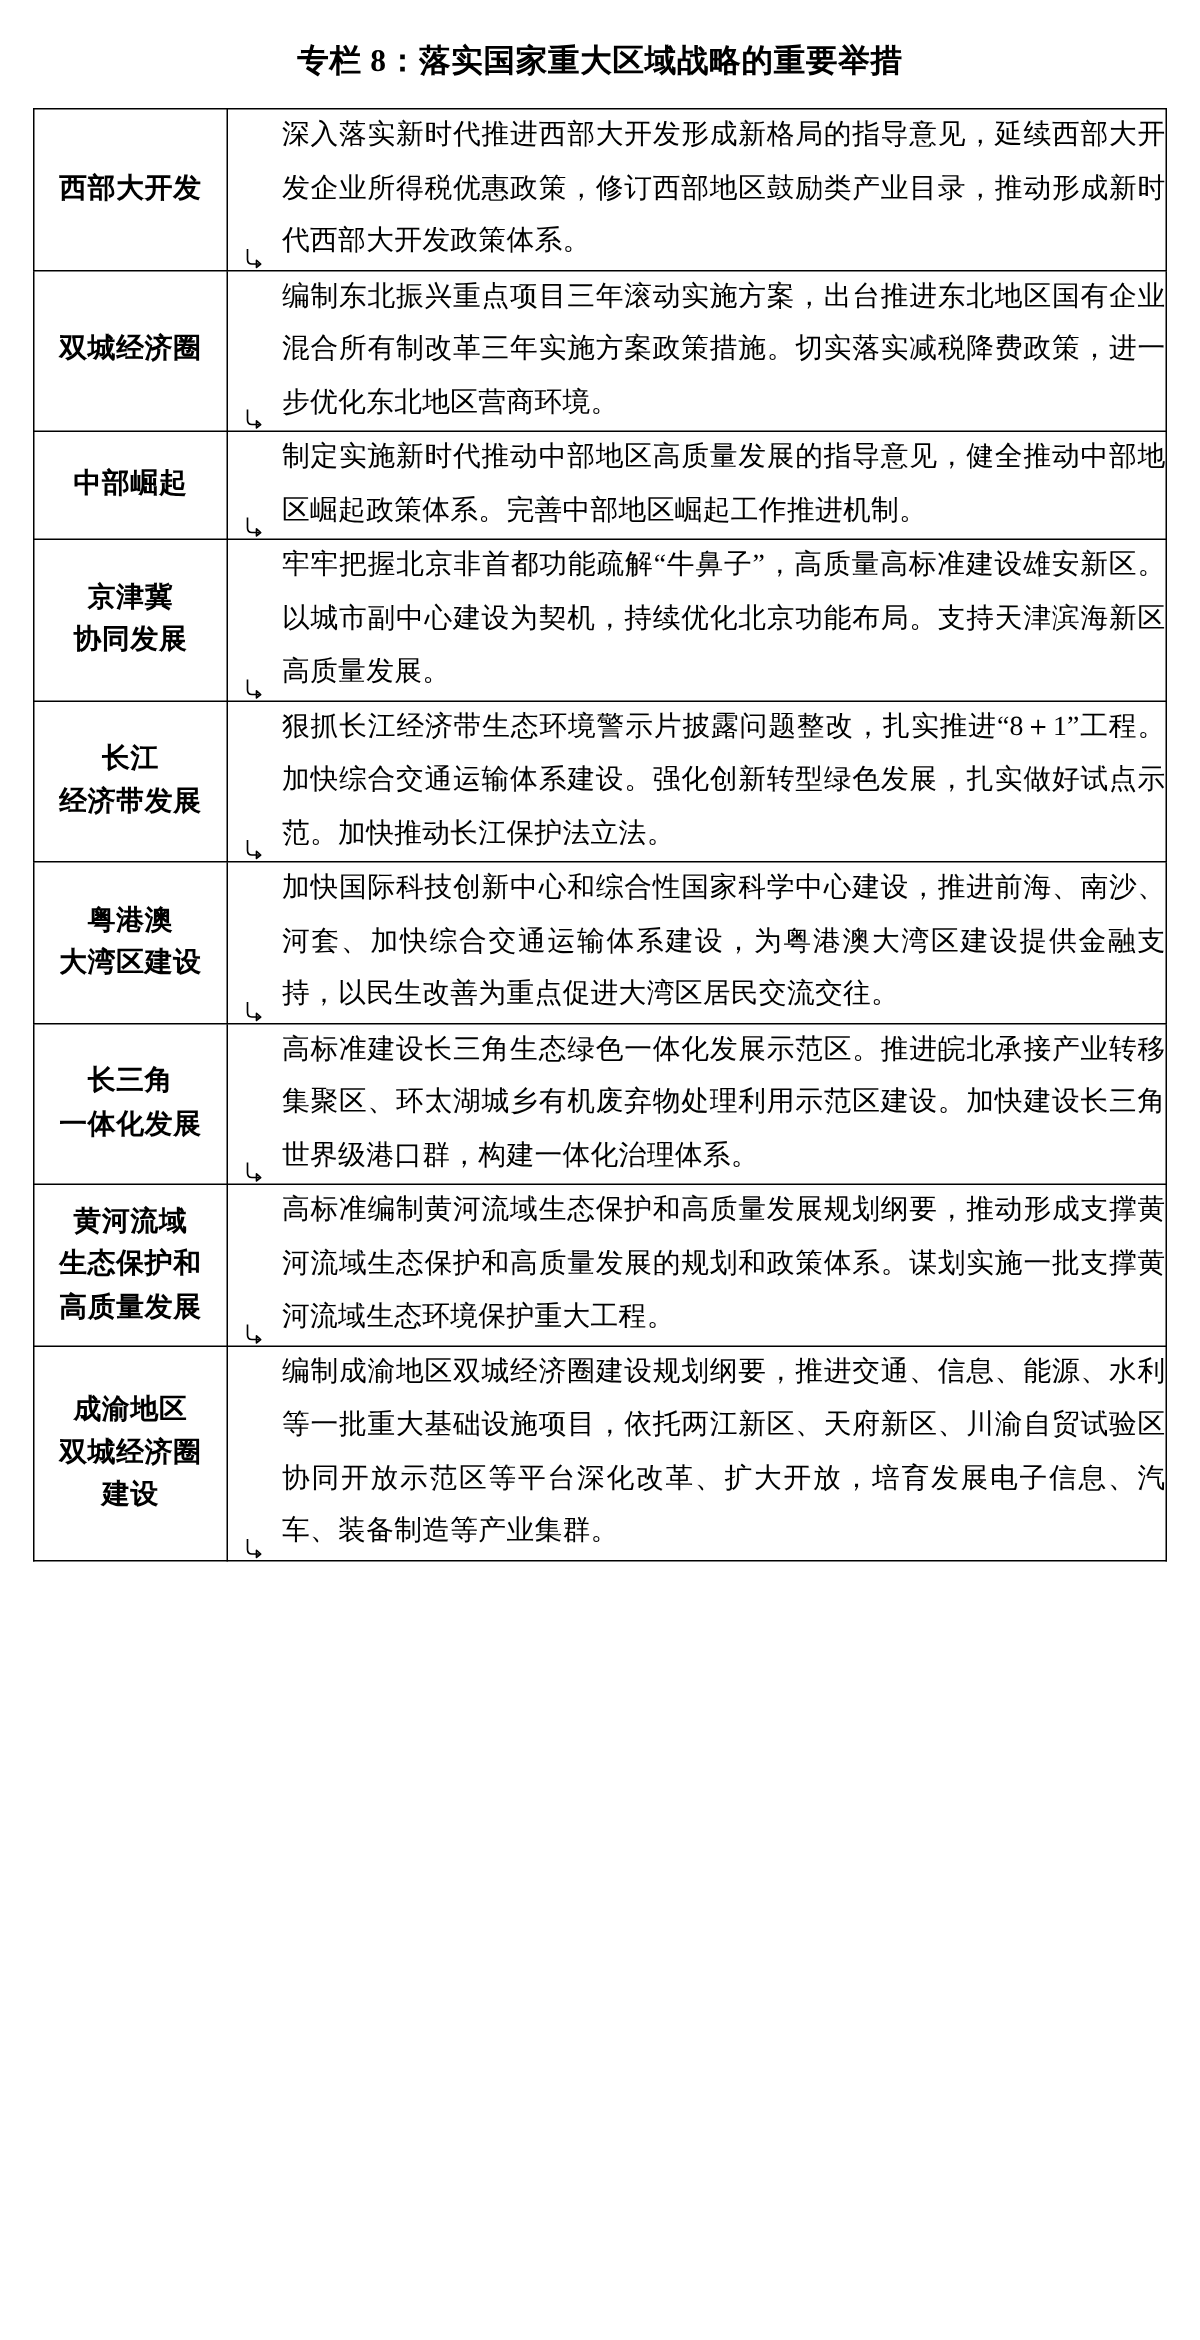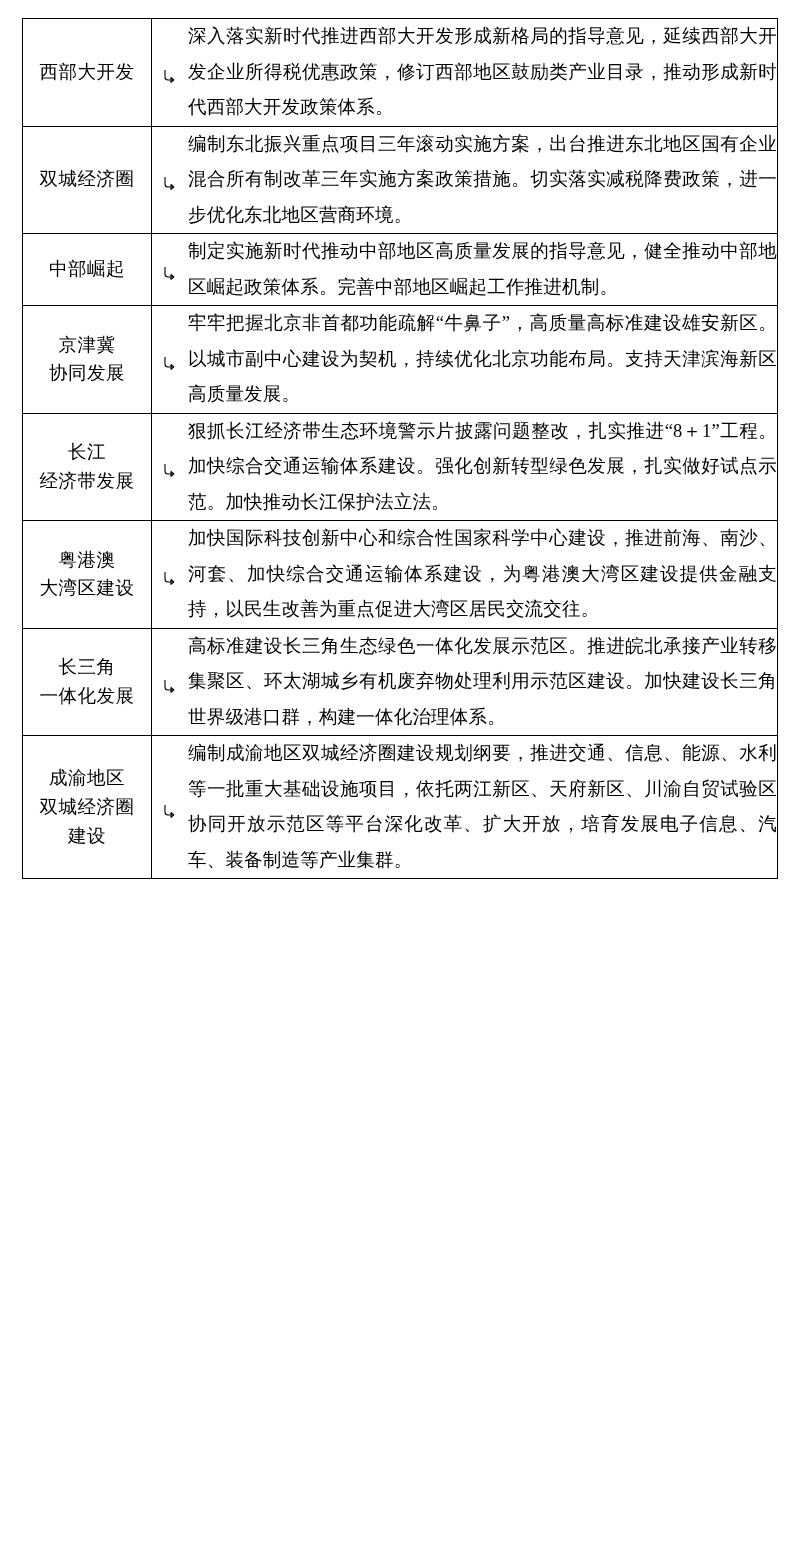--- a/index.html
+++ b/index.html
@@ -34,32 +34,32 @@
   }
   table.box-table td {
     border: 1px solid #000000;
     vertical-align: middle;
     padding: 0;
   }
   td.label-cell {
     width: 128px;
     text-align: center;
     font-size: 18.5px;
-    font-weight: normal;
+    font-weight: bold;
     line-height: 1.55;
     padding: 10px 4px;
     letter-spacing: 0.5px;
     margin-left: 26px;
   }
   td.content-cell {
     padding: 12px 14px 12px 8px;
   }
   .content-row {
     display: flex;
-    align-items: center;
+    align-items: flex-end;
   }
   .bullet {
     flex: 0 0 36px;
     font-size: 16px;
     line-height: 1.9;
     text-align: center;
     color: #000;
     padding-top: 1px;
   }
   .bullet svg { display: block; margin: 6px auto 0 auto; }
@@ -70,20 +70,21 @@
     text-align: justify;
     text-justify: inter-ideograph;
     letter-spacing: 0.2px;
   }
   .label-line { display: block; }
 </style>
 </head>
 <body>
 
 <div class="page">
+  <div class="doc-title">专栏 8：落实国家重大区域战略的重要举措</div>
   <table class="box-table">
     <tbody>
         <tr>
           <td class="label-cell">
             <span class="label-line">西部大开发</span>
           </td>
           <td class="content-cell">
             <div class="content-row">
               <div class="bullet">
                 <svg width="16" height="16" viewBox="0 0 16 16" aria-hidden="true">
@@ -185,20 +186,38 @@
           </td>
           <td class="content-cell">
             <div class="content-row">
               <div class="bullet">
                 <svg width="16" height="16" viewBox="0 0 16 16" aria-hidden="true">
                   <path d="M3 2 L3 9 Q3 12 6 12 L11 12" fill="none" stroke="#000" stroke-width="1.1"></path>
                   <path d="M9 9.5 L11.8 12 L9 14.3 Z" fill="none" stroke="#000" stroke-width="1.1" stroke-linejoin="round"></path>
                 </svg>
               </div>
               <div class="content-text">高标准建设长三角生态绿色一体化发展示范区。推进皖北承接产业转移集聚区、环太湖城乡有机废弃物处理利用示范区建设。加快建设长三角世界级港口群，构建一体化治理体系。</div>
+            </div>
+          </td>
+        </tr>
+        <tr>
+          <td class="label-cell">
+            <span class="label-line">黄河流域</span>
+            <span class="label-line">生态保护和</span>
+            <span class="label-line">高质量发展</span>
+          </td>
+          <td class="content-cell">
+            <div class="content-row">
+              <div class="bullet">
+                <svg width="16" height="16" viewBox="0 0 16 16" aria-hidden="true">
+                  <path d="M3 2 L3 9 Q3 12 6 12 L11 12" fill="none" stroke="#000" stroke-width="1.1"></path>
+                  <path d="M9 9.5 L11.8 12 L9 14.3 Z" fill="none" stroke="#000" stroke-width="1.1" stroke-linejoin="round"></path>
+                </svg>
+              </div>
+              <div class="content-text">高标准编制黄河流域生态保护和高质量发展规划纲要，推动形成支撑黄河流域生态保护和高质量发展的规划和政策体系。谋划实施一批支撑黄河流域生态环境保护重大工程。</div>
             </div>
           </td>
         </tr>
         <tr>
           <td class="label-cell">
             <span class="label-line">成渝地区</span>
             <span class="label-line">双城经济圈</span>
             <span class="label-line">建设</span>
           </td>
           <td class="content-cell">

